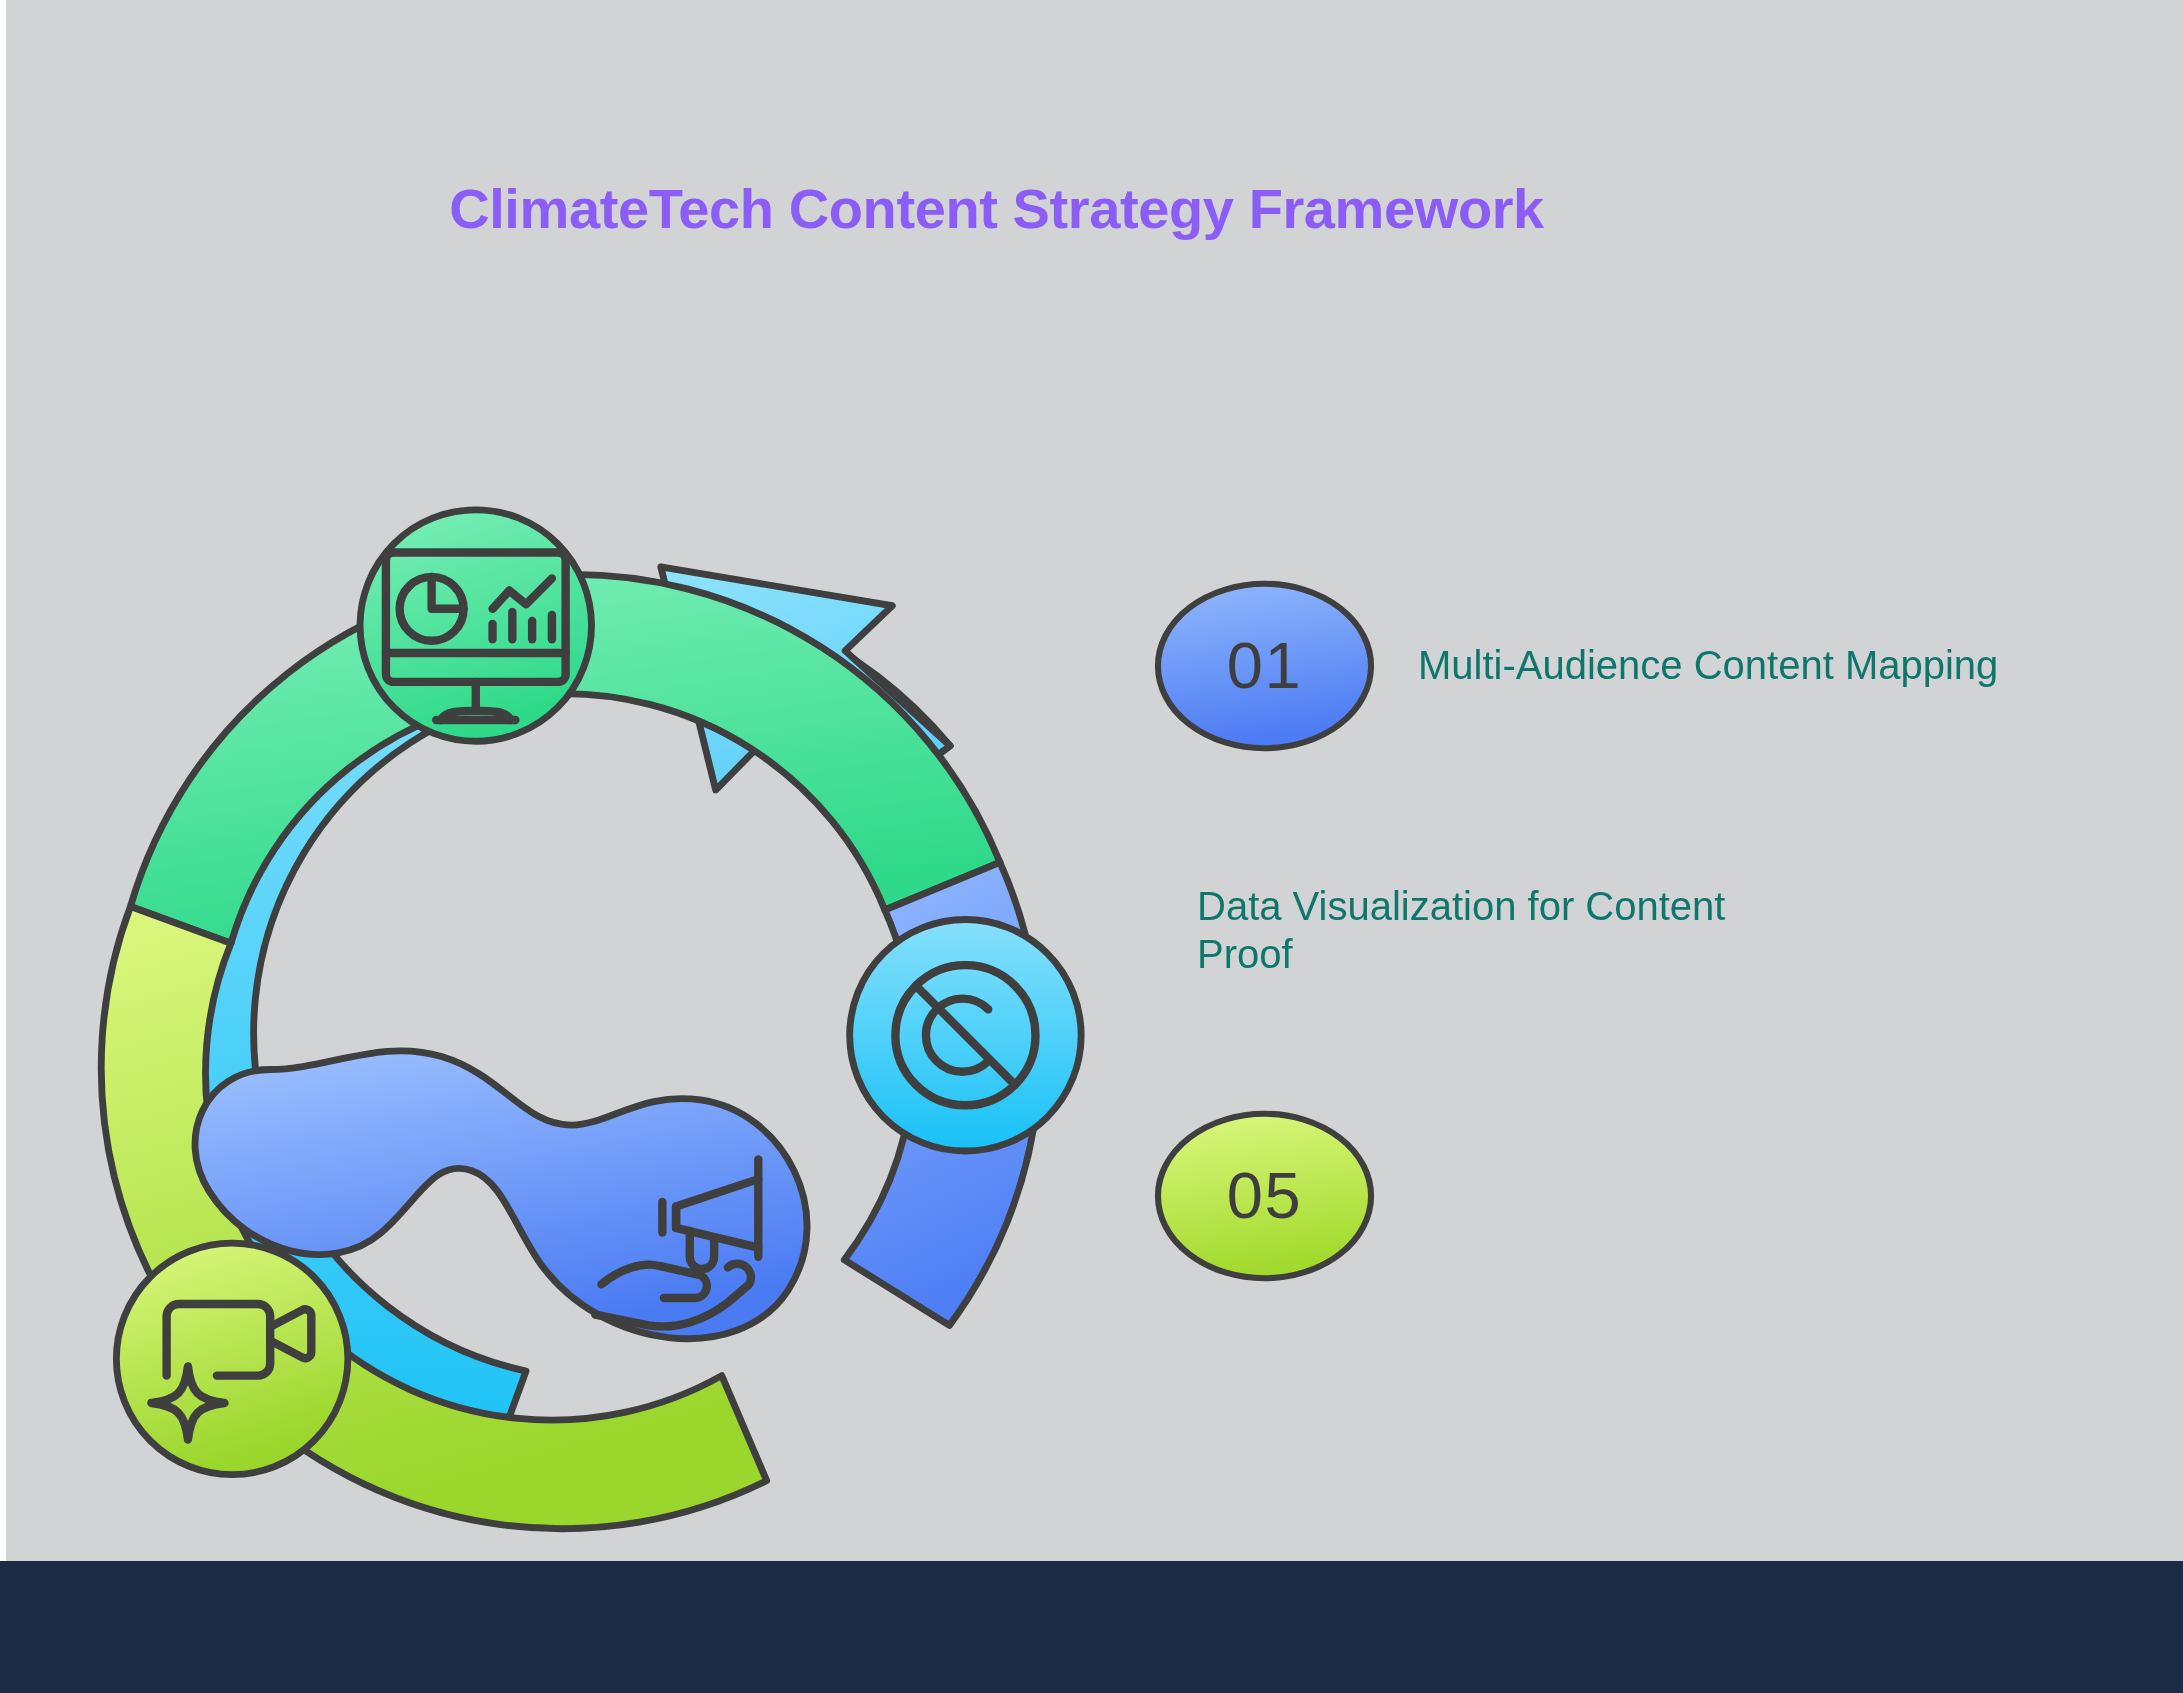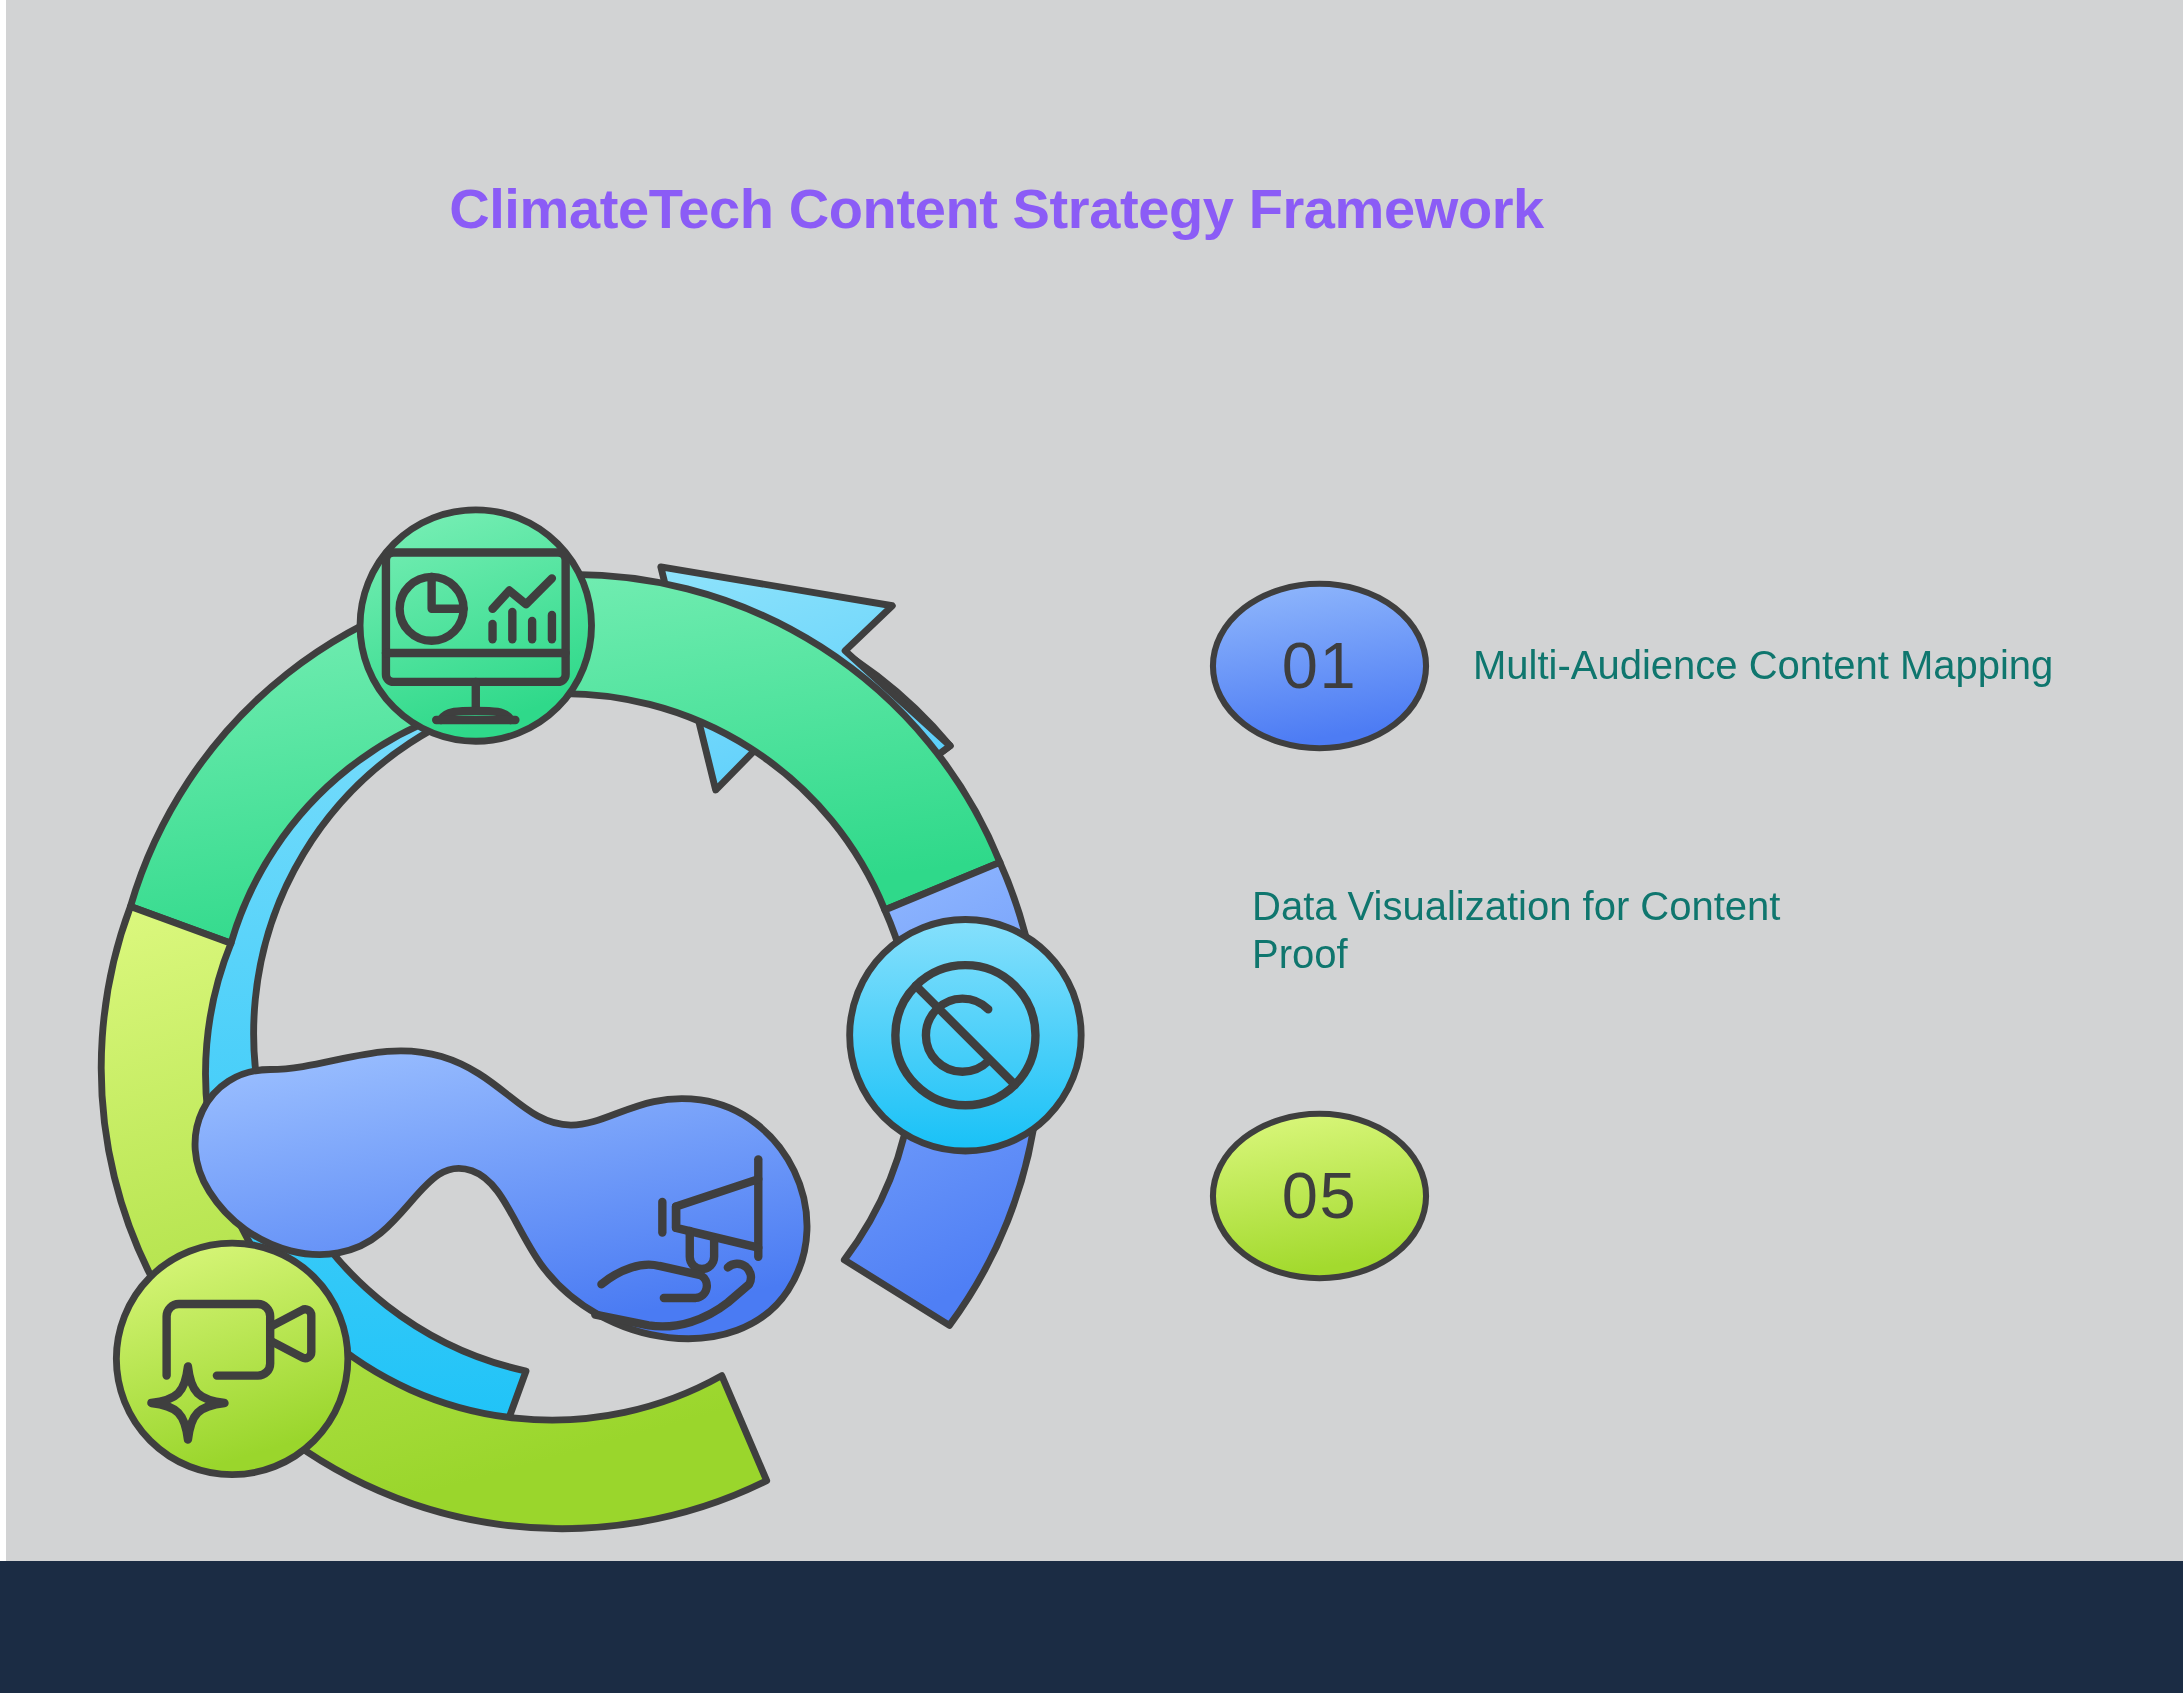--- a/index.html
+++ b/index.html
@@ -49,21 +49,21 @@
   #diagram {
     position:absolute;
     left:76px; top:426px;
     width:1127px; height:1188px;
   }
   #diagram svg { display:block; width:1127px; height:1188px; overflow:visible; }
 
   
   #legend {
     position:absolute;
-    left:1209px; top:533px;
+    left:1154px; top:533px;
     width:914px;
   }
   .legend-row {
     position:relative;
     height:265px;
     display:flex;
     align-items:center;
   }
   .legend-badge {
     position:relative;

